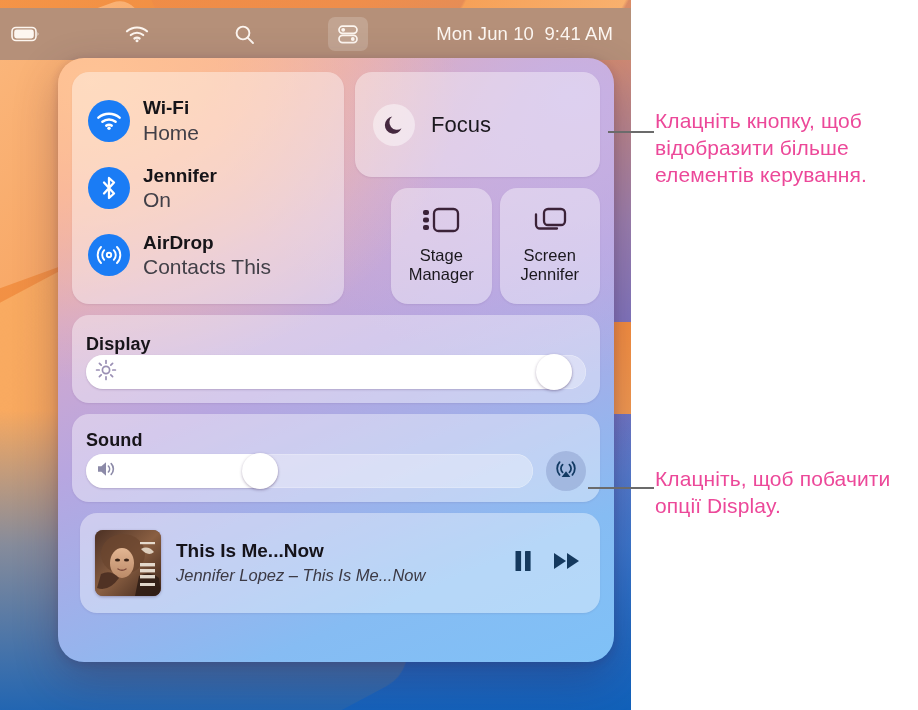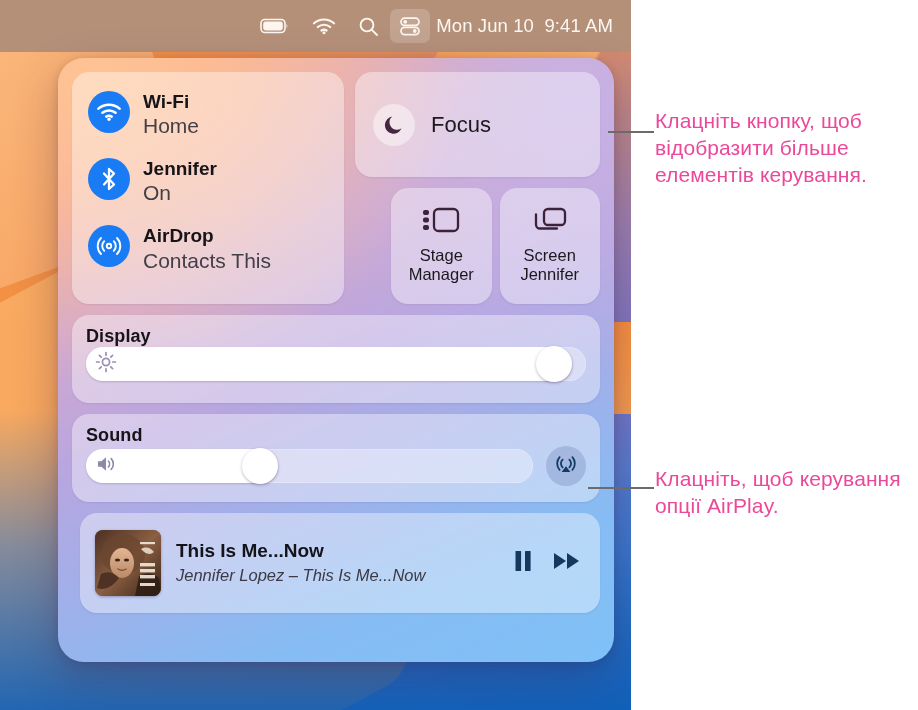--- a/index.html
+++ b/index.html
@@ -88,26 +88,26 @@
     position: absolute;
     left: 120px; top: 430px;
     width: 560px; height: 330px;
     background: linear-gradient(150deg, rgba(146,122,190,0.85) 0%, rgba(120,110,190,0.6) 55%, rgba(90,120,200,0.2) 100%);
     transform: rotate(-14deg);
   }
 
   
   .menubar {
     position: absolute;
-    left: 0; top: 0; right: 0;
+    left: 0; top: 8px; right: 0;
     height: 52px;
     background: #b59079;
     display: flex;
     align-items: center;
-    justify-content: flex-end;
+    justify-content: space-between;
     padding-right: 18px;
     box-sizing: border-box;
     gap: 0px;
   }
   .mb-item {
     display: flex;
     align-items: center;
     justify-content: center;
     height: 36px;
     padding: 0 11px;
@@ -168,20 +168,21 @@
   .tile-toggles {
     width: 272px;
     padding: 15px 16px;
     box-sizing: border-box;
     display: flex;
     flex-direction: column;
     justify-content: space-around;
   }
   .tg-row {
     display: flex;
+    align-items: center;
     gap: 13px;
     height: 60px;
   }
   .tg-ico {
     width: 42px; height: 42px;
     border-radius: 50%;
     background: #1a7cf5;
     display: flex; align-items: center; justify-content: center;
     flex: none;
   }
@@ -228,21 +229,21 @@
     line-height: 1.14;
   }
 
   
   .tile-slider {
     height: 88px;
     padding: 11px 14px 6px 14px;
     box-sizing: border-box;
     display: flex;
     flex-direction: column;
-    justify-content: flex-start;
+    justify-content: center;
   }
   .sl-label { font-size: 18px; font-weight: bold; color: #171419; letter-spacing: .1px; }
   .sl-line { display: flex; align-items: center; gap: 13px; }
   .sl-track {
     position: relative;
     flex: 1;
     height: 34px;
     border-radius: 17px;
     background: rgba(255,255,255,0.34);
     box-shadow: inset 0 0 0 0.5px rgba(255,255,255,0.45);
@@ -563,13 +564,13 @@
         </span>
       </div>
     </div>
   </div>
 </div>
 
 <div class="leader leader-1"></div>
 <div class="callout callout-1">Клацніть кнопку, щоб відобразити більше елементів керування.</div>
 
 <div class="leader leader-2"></div>
-<div class="callout callout-2">Клацніть, щоб керування опції AirPlay.</div>
+<div class="callout callout-2">Клацніть, щоб побачити опції Display.</div>
 
 </body></html>

